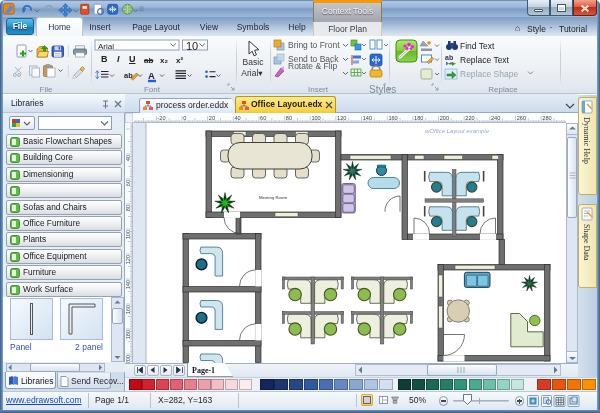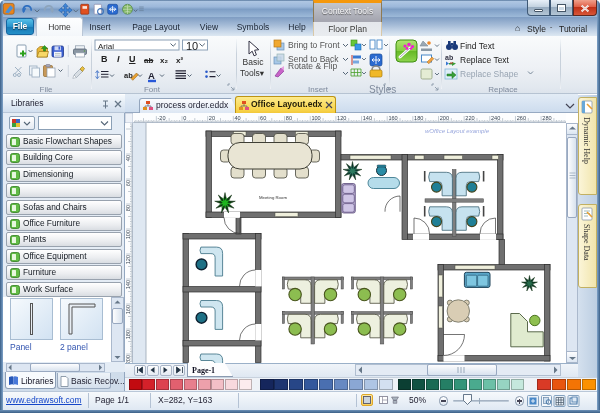--- a/index.html
+++ b/index.html
@@ -68,21 +68,21 @@
 <div class="abs" style="left:560px;top:39px;width:1px;height:50px;background:linear-gradient(#f4f7fa,#c8d1db 30%,#c8d1db 70%,#f0f3f7)"></div>
 <div class="t" style="left:6px;top:83.5px;width:80px;text-align:center;color:#7e8a9c;font-size:8px">File</div>
 <div class="t" style="left:112px;top:83.5px;width:80px;text-align:center;color:#7e8a9c;font-size:8px">Font</div>
 <div class="t" style="left:278px;top:83.5px;width:80px;text-align:center;color:#7e8a9c;font-size:8px">Insert</div>
 <div class="t" style="left:369px;top:83.5px;width:80px;text-align:left;color:#7e8a9c;font-size:10px">Styles</div>
 <div class="t" style="left:463px;top:83.5px;width:80px;text-align:center;color:#7e8a9c;font-size:8px">Replace</div>
 
 <div class="t" style="left:98px;top:41px;font-size:8px;color:#222">Arial</div>
 <div class="t" style="left:186px;top:41px;font-size:11px;color:#222">10</div>
 <div class="t" style="left:240px;top:57px;width:26px;text-align:center;color:#333">Basic</div>
-<div class="t" style="left:237px;top:68px;width:30px;text-align:center;color:#333">Tools▾</div>
+<div class="t" style="left:237px;top:68px;width:30px;text-align:center;color:#333">Arial▾</div>
 <div class="t" style="left:288px;top:40px;color:#555">Bring to Front</div>
 <div class="t" style="left:288px;top:54px;color:#555">Send to Back</div>
 <div class="t" style="left:288px;top:61px;color:#555">Rotate &amp; Flip</div>
 <div class="t" style="left:460px;top:41px;color:#222">Find Text</div>
 <div class="t" style="left:460px;top:55px;color:#222">Replace Text</div>
 <div class="t" style="left:460px;top:69px;color:#98a4b2">Replace Shape</div>
 <div class="t" style="left:101px;top:54px;font-weight:bold;font-size:9px;color:#222">B</div>
 <div class="t" style="left:117px;top:54px;font-style:italic;font-weight:bold;font-size:9px;color:#222">I</div>
 <div class="t" style="left:129px;top:54px;font-weight:bold;font-size:9px;color:#222;text-decoration:underline">U</div>
 <div class="t" style="left:144px;top:54.5px;font-weight:bold;font-size:8px;color:#222;text-decoration:line-through">ab</div>
@@ -323,21 +323,21 @@
 <div class="t" style="left:23px;top:283.6px;color:#141a22;font-size:8.3px">Work Surface</div>
 
 <div class="abs" style="left:3px;top:297px;width:121px;height:65px;background:#fff"></div>
 <div class="abs" style="left:10px;top:298px;width:43px;height:42px;border:1px solid #a8bdd2;background:linear-gradient(135deg,#f6fafd,#d2e2f2)"></div>
 <div class="abs" style="left:30px;top:303px;width:3px;height:32px;border:1px solid #555;background:#e8eef4"></div>
 <div class="abs" style="left:60px;top:298px;width:43px;height:42px;border:1px solid #a8bdd2;background:linear-gradient(135deg,#f6fafd,#d2e2f2)"></div>
 <svg class="abs" style="left:61px;top:299px" width="41" height="40" viewBox="0 0 41 40">
  <path d="M8,5 h26 v3 h-23 v27 h-3 z" fill="#e8eef4" stroke="#555" stroke-width="1"></path>
 </svg>
 <div class="t" style="left:10px;top:342px;width:43px;text-align:left;color:#3355b0">Panel</div>
-<div class="t" style="left:60px;top:342px;width:43px;text-align:left;color:#3355b0">2 panel</div>
+<div class="t" style="left:60px;top:342px;width:43px;text-align:right;color:#3355b0">2 panel</div>
 <div class="abs" style="left:111px;top:297px;width:13px;height:65px;background:#dde6f2;border:1px solid #aab8cc"></div>
 <div class="abs" style="left:112px;top:308px;width:11px;height:16px;background:linear-gradient(90deg,#fdfdfe,#d8e2ee);border:1px solid #98a8c0;border-radius:2px"></div>
 <svg class="abs" style="left:113px;top:299px" width="9" height="62">
  <path d="M1.5,4.5 l3,-3 3,3 z" fill="#678"></path>
  <path d="M1.5,57 l3,3 3,-3 z" fill="#678"></path>
 </svg>
 <div class="abs" style="left:3px;top:362px;width:122px;height:10px;background:#e4ecf5"></div>
 <div class="abs" style="left:6px;top:363px;width:99px;height:9px;background:#dde6f2;border:1px solid #aab8cc"></div>
 <div class="abs" style="left:30px;top:363px;width:50px;height:9px;background:linear-gradient(#fdfdfe,#d8e2ee);border:1px solid #98a8c0;border-radius:2px"></div>
 <svg class="abs" style="left:7px;top:364px" width="98" height="7">
@@ -348,21 +348,21 @@
 <div class="abs" style="left:5px;top:372px;width:51px;height:17px;background:#f7fafd;border:1px solid #8a9cb4;border-top:none;border-radius:0 0 3px 3px"></div>
 <svg class="abs" style="left:8px;top:375px" width="11" height="11" viewBox="0 0 11 11">
  <path d="M1,2 q4,-1.5 4.5,0 v8 q-0.5,-1.5 -4.5,0 z" fill="#2858b8"></path>
  <path d="M10,2 q-4,-1.5 -4.5,0 v8 q0.5,-1.5 4.5,0 z" fill="#4878d8"></path>
 </svg>
 <div class="t" style="left:21px;top:376px;color:#112">Libraries</div>
 <div class="abs" style="left:57px;top:373px;width:54px;height:16px;background:linear-gradient(#eef3f8,#d4dfec);border:1px solid #9aaabf;border-top:none;border-radius:0 0 3px 3px"></div>
 <svg class="abs" style="left:60px;top:376px" width="9" height="11" viewBox="0 0 9 11">
  <path d="M1,0.5 h5 l2,2 v8 h-7 z" fill="#fff" stroke="#789" stroke-width="0.8"></path>
 </svg>
-<div class="t" style="left:71px;top:376px;color:#223">Basic Recov...</div>
+<div class="t" style="left:71px;top:376px;color:#223">Send Recov...</div>
 
 <div class="abs" style="left:125px;top:94px;width:453px;height:19px;background:linear-gradient(#e3ecf6,#cddcee);border-bottom:1px solid #96a9c2"></div>
 <div class="abs" style="left:139px;top:98px;width:99px;height:15px;background:linear-gradient(#fbfcfe,#dde7f3);border:1px solid #93a5bd;border-bottom:none;border-radius:3px 3px 0 0;clip-path:polygon(0 0,92px 0,99px 15px,0 15px)"></div>
 <svg class="abs" style="left:143px;top:101px" width="10" height="9" viewBox="0 0 10 9">
  <rect x="3" y="0" width="4" height="3" fill="#e05020"></rect>
       <rect x="0" y="6" width="4" height="3" fill="#e09020"></rect>
  <rect x="6" y="6" width="4" height="3" fill="#e05080"></rect>
       <path d="M5,3 v2 M2,6 v-1 h6 v1" stroke="#556" stroke-width="0.7" fill="none"></path>
 </svg>
 <div class="t" style="left:156px;top:100px;color:#223">process order.eddx</div>

